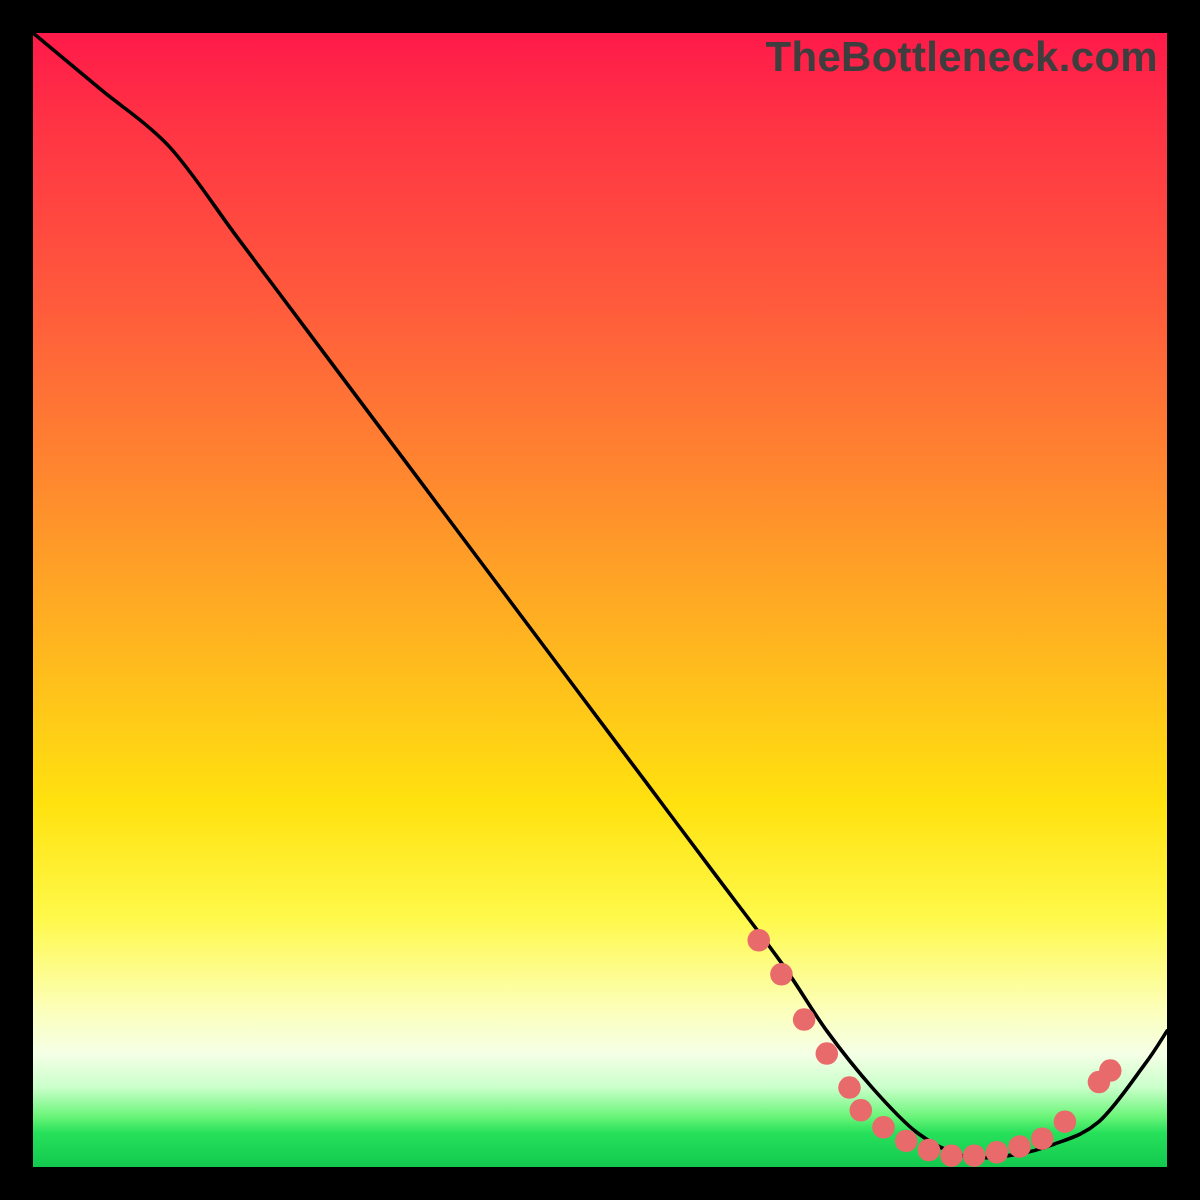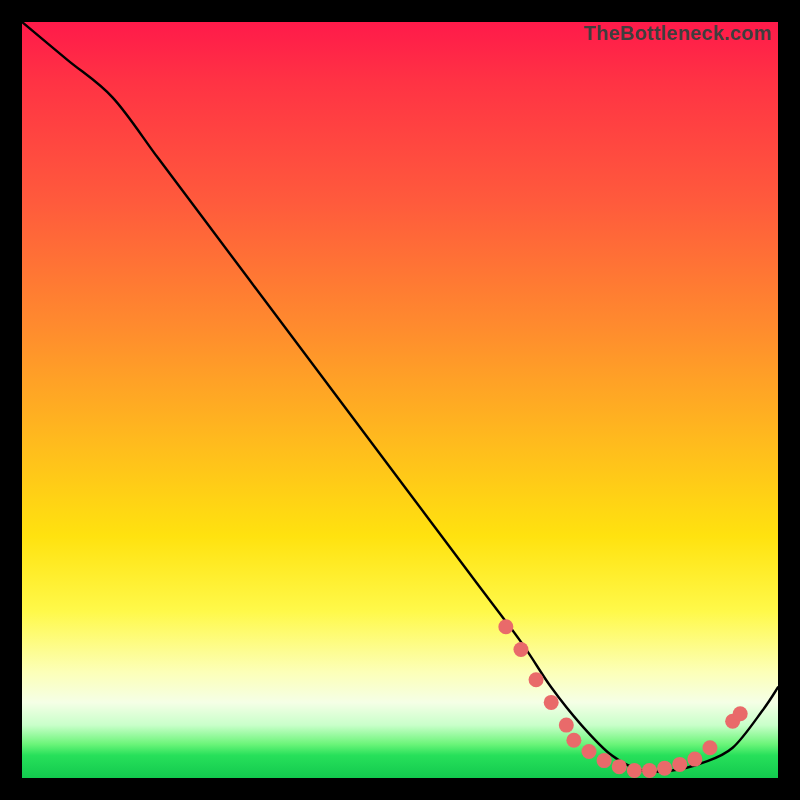--- a/index.html
+++ b/index.html
@@ -44,21 +44,21 @@
       #6cf57a 95.5%,
       #27e05a 97%,
       #12c94e 100%
     );
   }
   .watermark {
     position: absolute;
     top: 0;
     right: 6px;
     font-family: Arial, Helvetica, sans-serif;
-    font-size: 20px;
+    font-size: 28px;
     font-weight: 600;
     color: #3e3e3e;
     letter-spacing: 0.2px;
   }
   svg.curve {
     position: absolute;
     inset: 0;
   }
 </style>
 </head>

